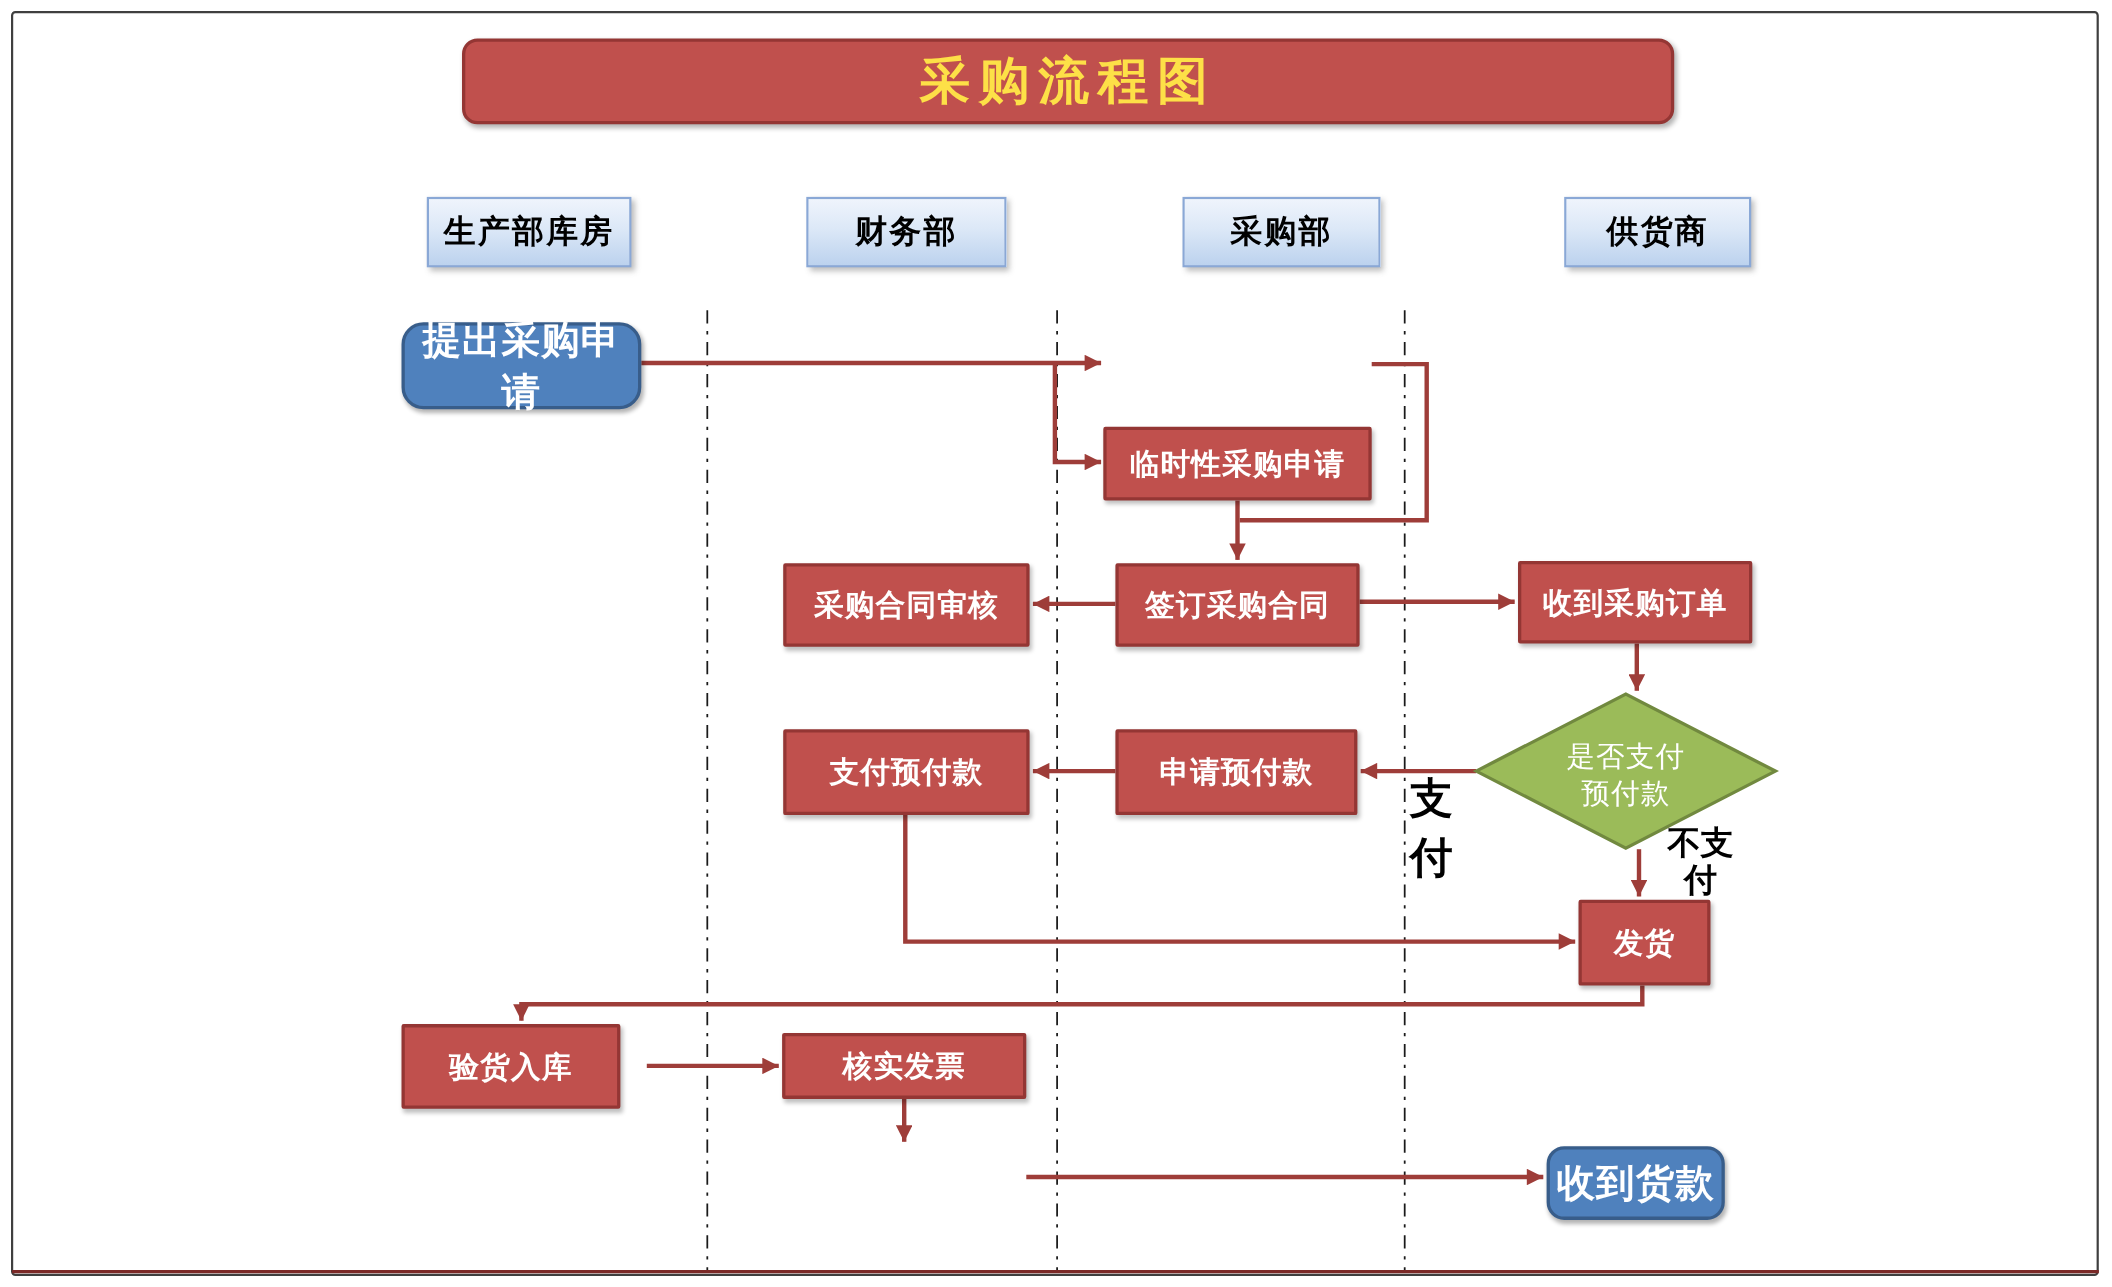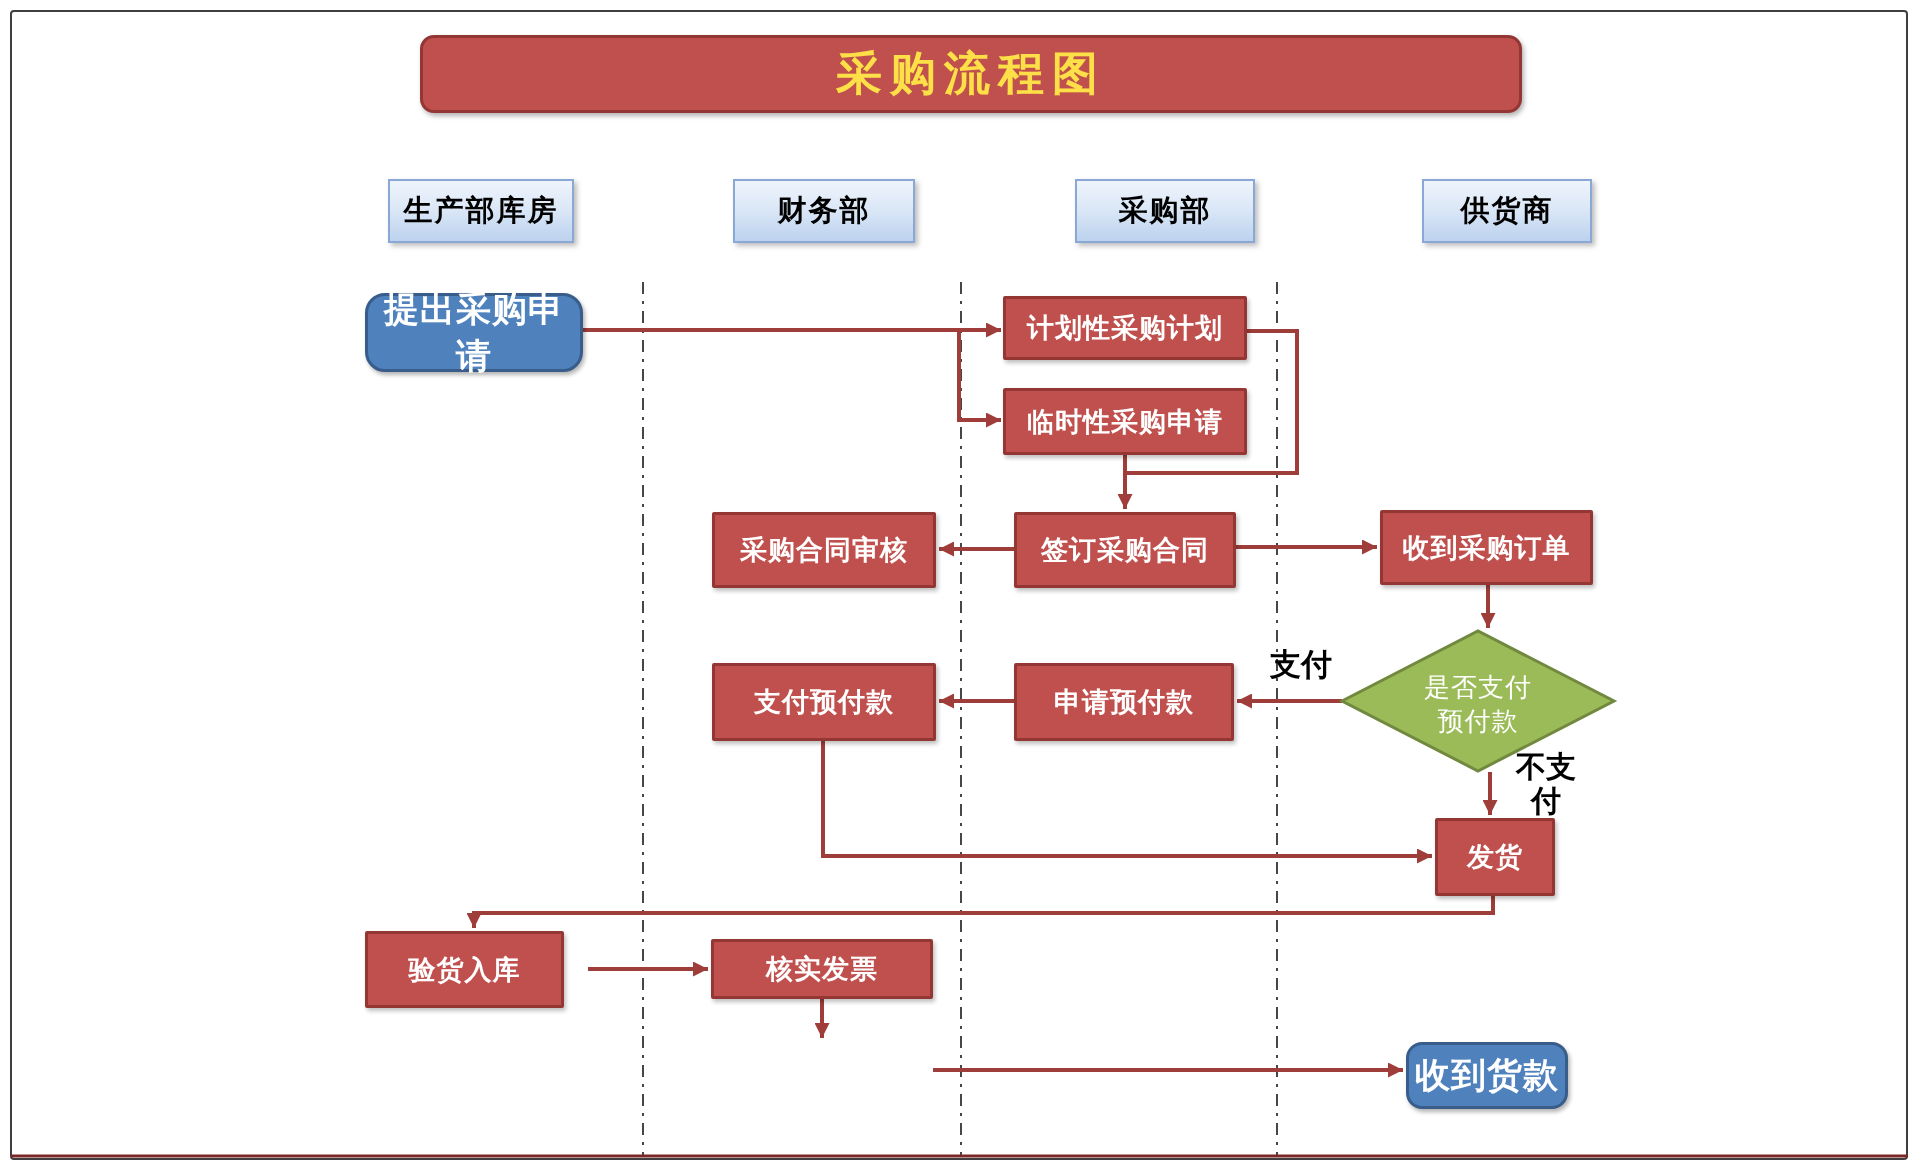--- a/index.html
+++ b/index.html
@@ -46,21 +46,21 @@
     box-shadow:2px 3px 5px rgba(0,0,0,0.3);
   }
   .diamond-label{
     position:absolute;left:1358px;top:668px;width:240px;height:72px;
     display:flex;flex-direction:column;align-items:center;justify-content:center;
     color:#fff;font-weight:normal;font-size:26px;line-height:34px;letter-spacing:1px;
   }
   .edge-label{
     position:absolute;color:#000;font-weight:bold;text-align:center;
   }
-  #edge-label-pay{left:1266px;top:644px;width:70px;font-size:31px;}
+  #edge-label-pay{left:1266px;top:699px;width:70px;font-size:39px;}
   #edge-label-nopay{left:1506px;top:750px;width:80px;font-size:30px;line-height:34px;}
 </style>
 </head>
 <body>
 
 <div id="stage">
 
   <div class="outer-border"></div>
 
   <svg id="connector-layer" viewBox="0 0 1920 1170" xmlns="http://www.w3.org/2000/svg">
@@ -97,21 +97,20 @@
 
   <div class="title-bar">采购流程图</div>
 
   <div class="lane-header" style="left:388px;top:179px;width:186px;height:64px;">生产部库房</div>
   <div class="lane-header" style="left:733px;top:179px;width:182px;height:64px;">财务部</div>
   <div class="lane-header" style="left:1075px;top:179px;width:180px;height:64px;">采购部</div>
   <div class="lane-header" style="left:1422px;top:179px;width:170px;height:64px;">供货商</div>
 
   <div class="node terminal" style="left:365px;top:293px;width:218px;height:79px;">提出采购申请</div>
 
-  <div class="node process" style="left:1003px;top:296px;width:244px;height:64px;">计划性采购计划</div>
 
   <div class="node process" style="left:1003px;top:388px;width:244px;height:67px;">临时性采购申请</div>
 
   <div class="node process" style="left:712px;top:512px;width:224px;height:76px;">采购合同审核</div>
 
   <div class="node process" style="left:1014px;top:512px;width:222px;height:76px;">签订采购合同</div>
 
   <div class="node process" style="left:1380px;top:510px;width:213px;height:75px;">收到采购订单</div>
 
   <div class="diamond-label">

